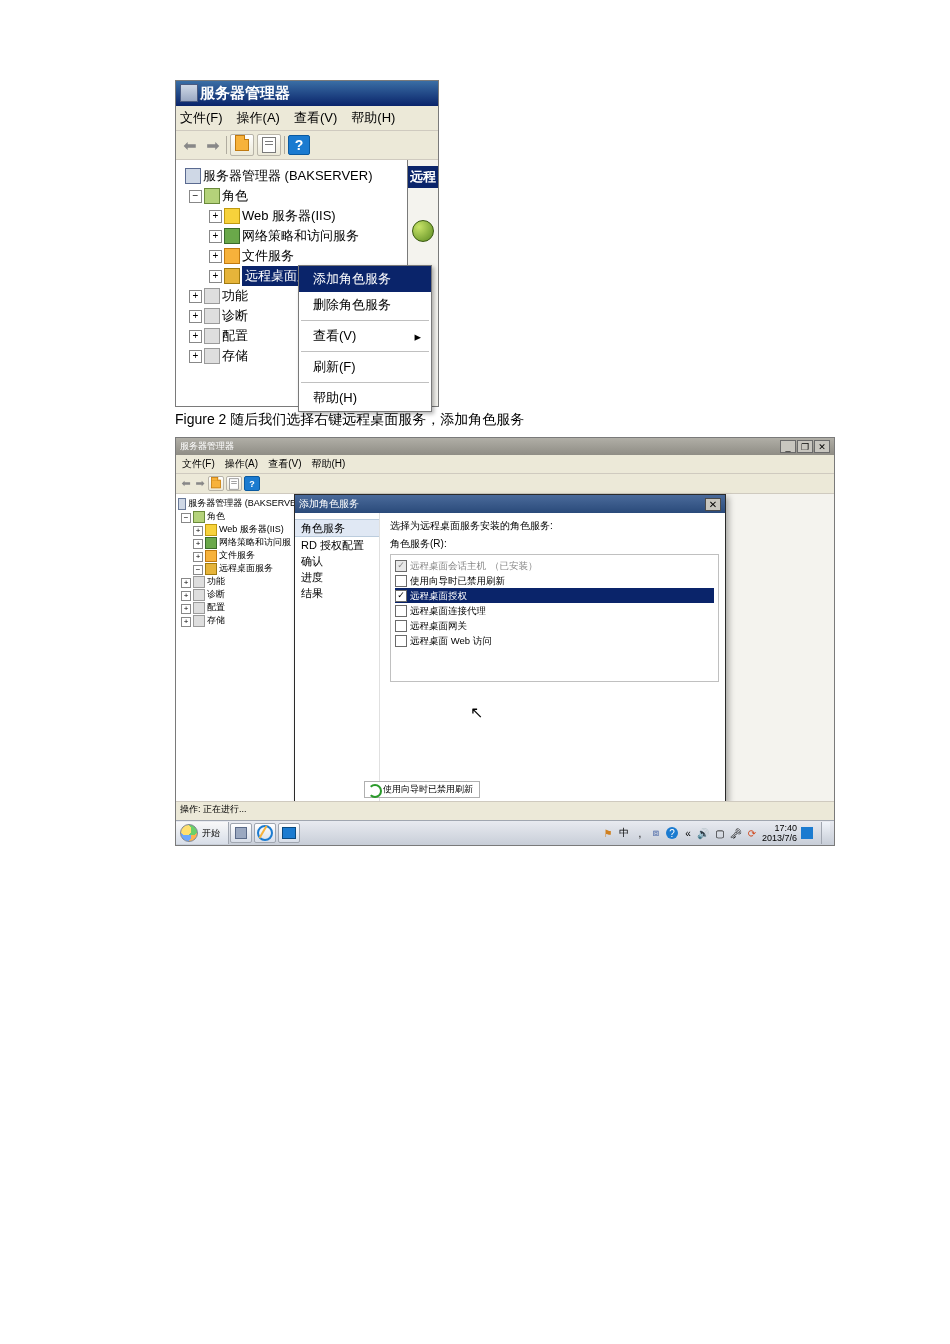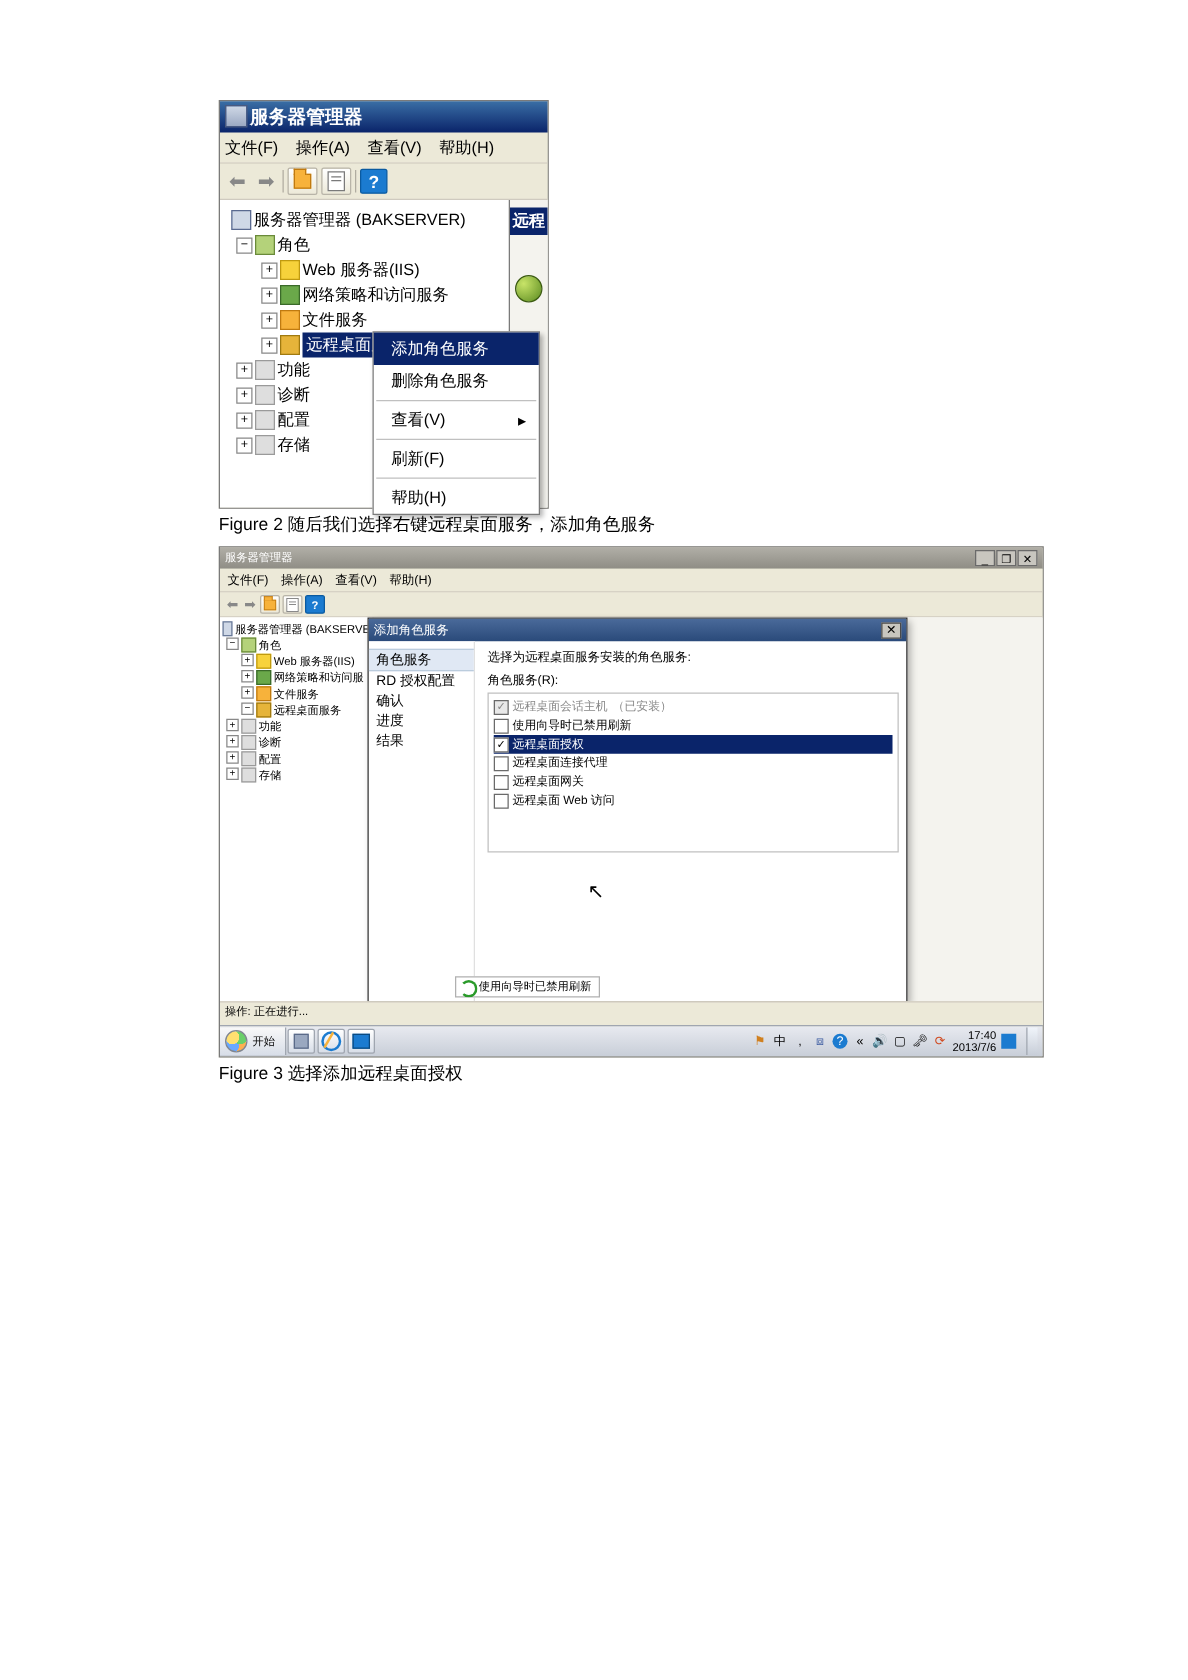--- a/index.html
+++ b/index.html
@@ -311,21 +311,21 @@
   .fig2-tree {
     width: 118px;
     border-right: 1px solid #b0b0b0;
     background: #fff;
     font-size: 9px;
     line-height: 13px;
     padding: 3px 2px;
     white-space: nowrap;
     overflow: hidden;
   }
-  .fig2-tree .r { display: flex; align-items: flex-start; gap: 2px; }
+  .fig2-tree .r { display: flex; align-items: flex-end; gap: 2px; }
   .pm2 {
     width: 8px; height: 8px;
     border: 1px solid #888;
     background: #fff;
     display: inline-flex;
     align-items: center;
     justify-content: center;
     font-size: 8px;
     line-height: 6px;
     font-family: Arial;
@@ -873,15 +873,14 @@
         <div class="clock">
           <div>17:40</div>
           <div>2013/7/6</div>
         </div>
         <span class="ti" style="background:#1b7bd0;width:12px;height:12px;"></span>
         <span class="deskbtn"></span>
       </div>
     </div>
   </div>
 
-  <div class="caption">Figure 3 选择添加远程桌面授权</div>
 
 </div>
 
 </body></html>

